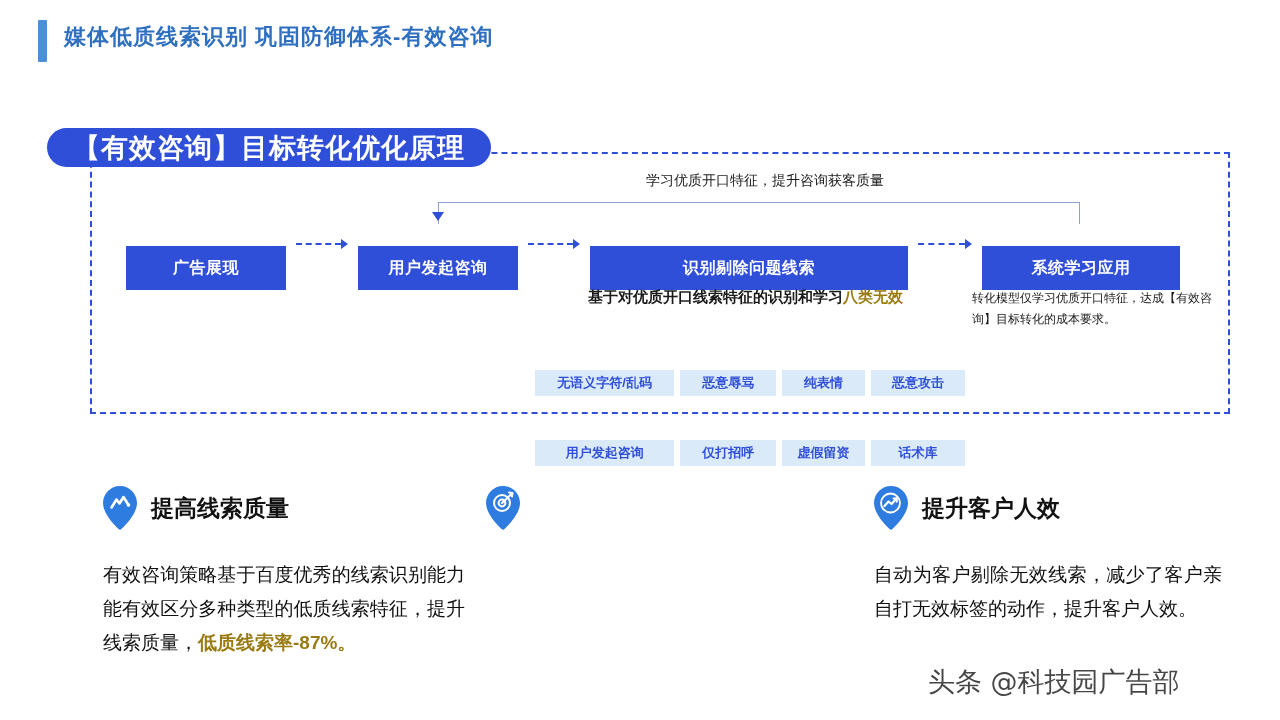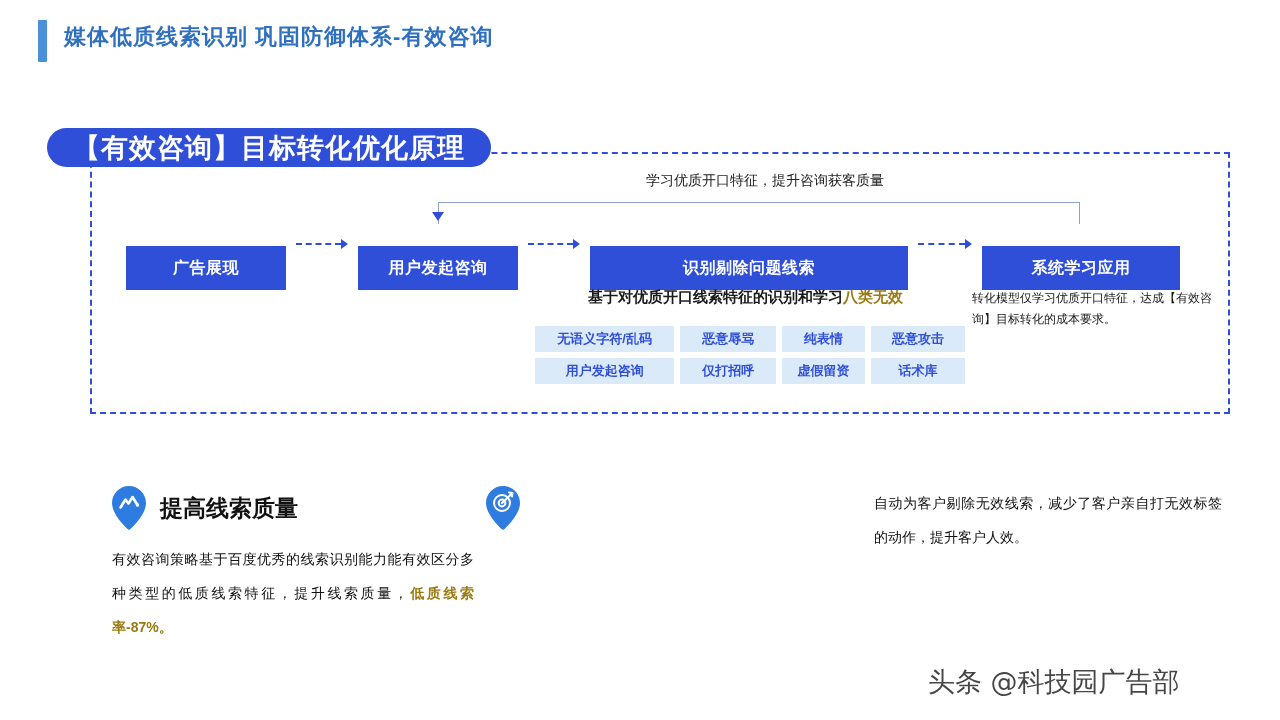--- a/index.html
+++ b/index.html
@@ -96,54 +96,54 @@
   .mid-caption{
     position:absolute;left:588px;top:288px;
     font-size:15px;color:#1a1a1a;font-weight:bold;white-space:nowrap;
   }
   .gold{color:#9a7b12;font-weight:bold;}
 
   
   .chips{
     position:absolute;left:535px;top:326px;width:430px;
   }
-  .chip-row{display:flex;gap:6px;margin-bottom:6px;}
+  .chip-row{display:flex;gap:6px;margin-bottom:6px;margin-top:44px;}
   .chip{
     height:26px;background:#dbeaf8;
     display:flex;align-items:center;justify-content:center;
     color:#2f4fd8;font-size:13px;font-weight:bold;
     white-space:nowrap;padding:0 10px;
   }
 
   
   .right-note{
     position:absolute;left:972px;top:288px;width:248px;
     font-size:12px;color:#1a1a1a;line-height:21px;
   }
 
   
   .cols{
     position:absolute;left:0;top:480px;width:1280px;height:180px;
   }
   .col{position:absolute;top:0;}
-  #col1{left:112px;width:362px;}
+  #col1{left:103px;width:362px;}
   #col2{left:486px;width:362px;}
   #col3{left:874px;width:348px;}
 
   .col-head{display:flex;align-items:center;gap:14px;height:56px;}
   .pin{
     width:34px;height:44px;position:relative;flex:0 0 auto;
   }
   .pin svg{display:block;}
   .col-title{
     font-size:23px;font-weight:bold;color:#121212;white-space:nowrap;
   }
   .col-body{
-    margin-top:6px;
-    font-size:14px;color:#111111;line-height:34px;
+    margin-top:22px;
+    font-size:19px;color:#111111;line-height:34px;
     text-align:justify;
   }
 
   
   .watermark{
     position:absolute;left:928px;top:664px;
     font-size:27px;color:#3d3d3d;
     font-family:"DejaVu Sans",sans-serif;
     white-space:nowrap;opacity:0.95;
   }
@@ -230,20 +230,31 @@
           <circle cx="16" cy="17" r="8" stroke="#ffffff" stroke-width="2" fill="none"></circle>
           <circle cx="16" cy="17" r="3.4" stroke="#ffffff" stroke-width="2" fill="none"></circle>
           <path d="M16 17 L26 7.5" stroke="#ffffff" stroke-width="2.2" stroke-linecap="round"></path>
           <path d="M23 6.5 L26.5 7 L26 10.5" stroke="#ffffff" stroke-width="2" fill="none" stroke-linecap="round" stroke-linejoin="round"></path>
         </svg>
       </div>
     </div>
   </div>
 
   <div class="col" id="col3">
+    <div class="col-head">
+      <div class="pin">
+        <svg width="34" height="44" viewBox="0 0 34 44">
+          <path d="M17 0C7.6 0 0 7.6 0 17c0 11.5 13.6 24.2 16.2 26.5a1.2 1.2 0 0 0 1.6 0C20.4 41.2 34 28.5 34 17 34 7.6 26.4 0 17 0z" fill="#2f7ce0"></path>
+          <circle cx="16.5" cy="17" r="9.5" stroke="#ffffff" stroke-width="1.8" fill="none"></circle>
+          <path d="M10.5 20 L14.5 15.5 L17.5 18 L22.5 12.5" stroke="#ffffff" stroke-width="2.2" fill="none" stroke-linecap="round" stroke-linejoin="round"></path>
+          <path d="M19.5 12.5 L22.8 12.4 L22.7 15.7" stroke="#ffffff" stroke-width="2" fill="none" stroke-linecap="round" stroke-linejoin="round"></path>
+        </svg>
+      </div>
+      <div class="col-title">提升客户人效</div>
+    </div>
     <div class="col-body">
       <span>自动为客户剔除无效线索，减少了客户亲自打无效标签的动作，提升客户人效。</span><span class="gold"></span>
     </div>
   </div>
 
 </div>
 
 <div class="watermark">头条 @科技园广告部</div>
 
 </body></html>

